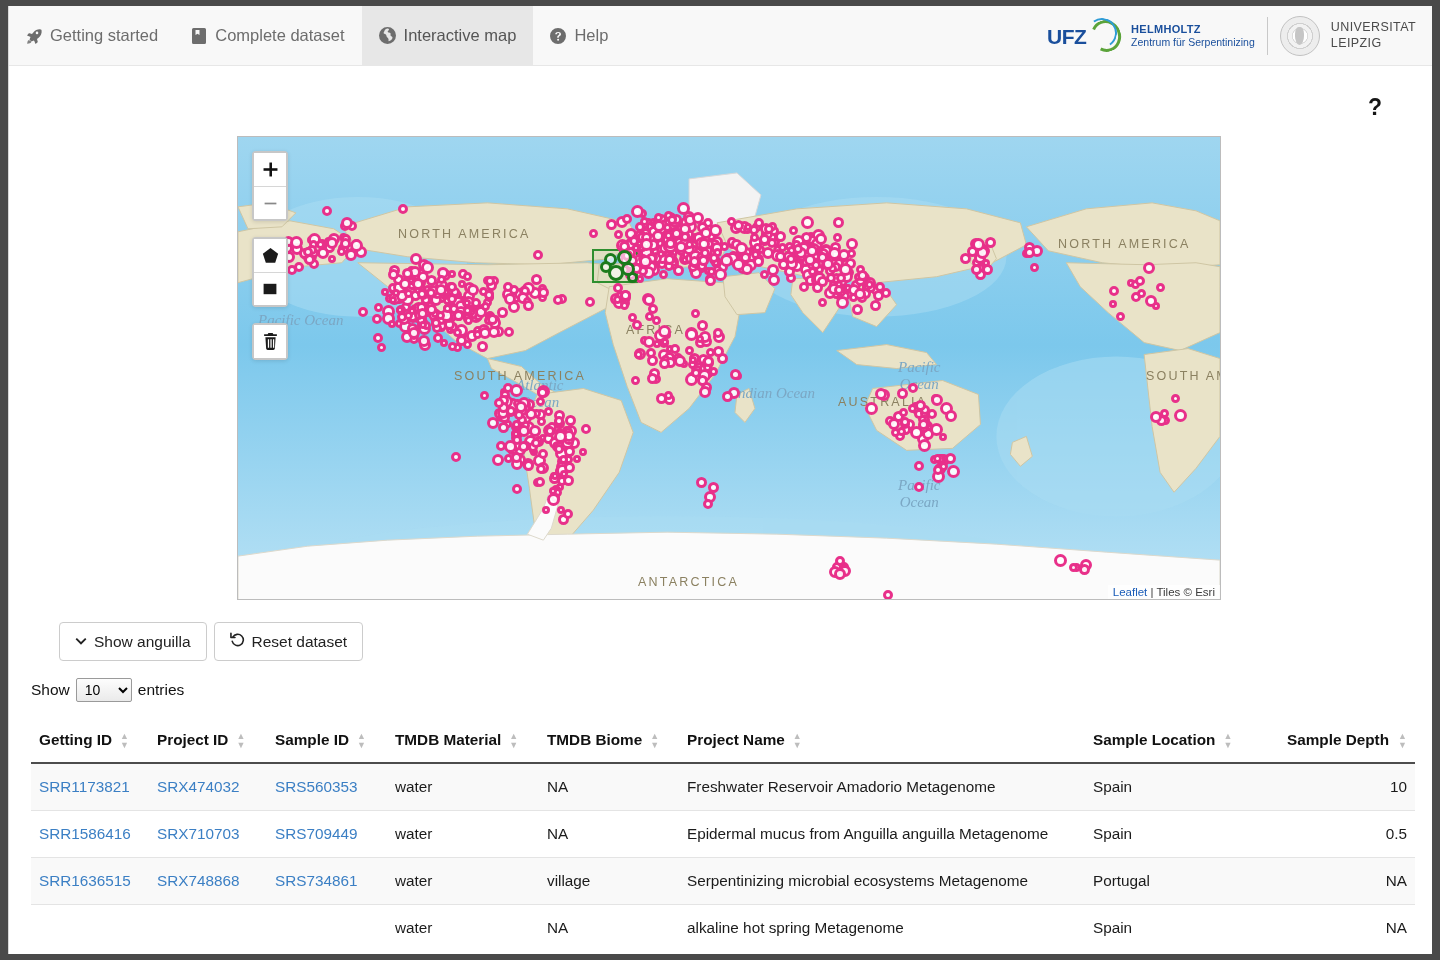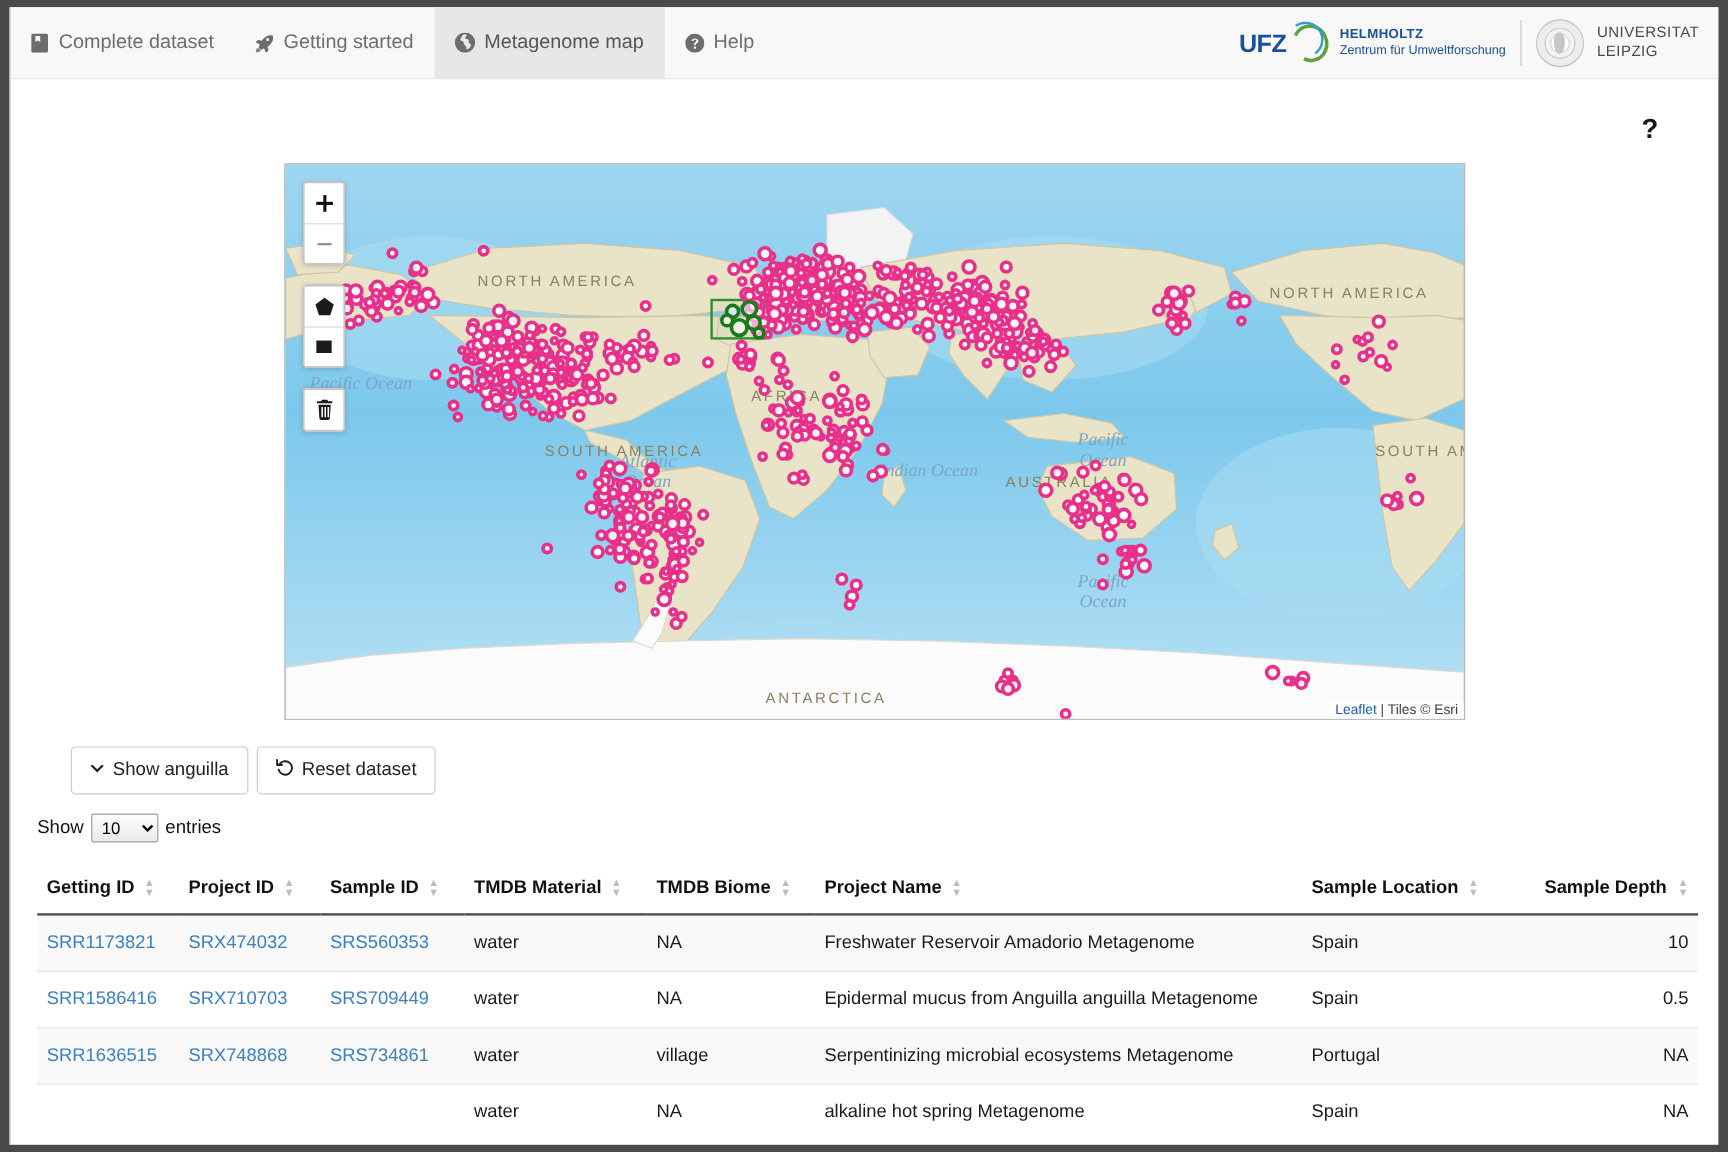--- a/index.html
+++ b/index.html
@@ -278,44 +278,44 @@
 <body>
 
 <div id="frame">
 
   <div id="navbar">
 
     <div class="navitems">
 
       <div class="navitem">
         <span class="navicon">
-          <svg width="15" height="16" viewBox="0 0 15 16" fill="currentColor">
-            <path d="M1.5 0h11A1.5 1.5 0 0 1 14 1.5v13a1.5 1.5 0 0 1-1.5 1.5h-11A1.5 1.5 0 0 1 0 14.5v-13A1.5 1.5 0 0 1 1.5 0zm2 2v5l2-1.3L7.5 7V2h-4z"></path>
-          </svg>
-        </span>
-        <span>Complete dataset</span>
-      </div>
-
-      <div class="navitem">
-        <span class="navicon">
           <svg width="16" height="16" viewBox="0 0 16 16" fill="currentColor">
             <path d="M14.6 1.4C12 1 9.2 2.2 7.3 4.4L6 5.9 3.6 5.3c-.4-.1-.8 0-1 .3L1 7.5l3.1 1.2.4.4-1 2.5 1.9 1.9 2.5-1 .4.4L9.5 16l1.9-1.6c.3-.3.4-.7.3-1L11 11l1.6-1.3c2.2-1.9 3.4-4.7 3-7.3 0-.6-.4-.9-1-1zM11 6.2a1.3 1.3 0 1 1 0-2.6 1.3 1.3 0 0 1 0 2.6z"></path>
             <path d="M2.2 12.2c-.9.9-1 3.6-1 3.6s2.7-.1 3.6-1c.5-.5.5-1.4 0-1.9-.5-.6-1.4-.6-2.6-.7z" opacity=".85"></path>
           </svg>
         </span>
         <span>Getting started</span>
       </div>
 
+      <div class="navitem">
+        <span class="navicon">
+          <svg width="15" height="16" viewBox="0 0 15 16" fill="currentColor">
+            <path d="M1.5 0h11A1.5 1.5 0 0 1 14 1.5v13a1.5 1.5 0 0 1-1.5 1.5h-11A1.5 1.5 0 0 1 0 14.5v-13A1.5 1.5 0 0 1 1.5 0zm2 2v5l2-1.3L7.5 7V2h-4z"></path>
+          </svg>
+        </span>
+        <span>Complete dataset</span>
+      </div>
+
       <div class="navitem active">
         <span class="navicon">
           <svg width="17" height="17" viewBox="0 0 16 16" fill="currentColor">
             <path d="M8 0a8 8 0 1 0 0 16A8 8 0 0 0 8 0zm0 1.4c.9 0 1.5.6 1.4 1.3-.1.6-.8.7-1.1 1.2-.4.6.2 1 .7 1.3.6.3 1.5.2 1.9.8.3.5-.2 1.1-.1 1.7.1.7 1 .9 1.5 1.4.4.4.5 1 .3 1.5-.5 1.4-1.9 2.5-3.5 2.8-.3-.7.1-1.5-.2-2.2-.3-.8-1.2-1.2-1.6-2-.3-.6-.2-1.4-.7-1.9-.5-.6-1.5-.5-2-1.1-.4-.5-.2-1.3.2-1.8C5.5 2.2 6.7 1.4 8 1.4z"></path>
           </svg>
         </span>
-        <span>Metagenome map</span>
+        <span>Interactive map</span>
       </div>
 
       <div class="navitem">
         <span class="navicon">
           <svg width="16" height="16" viewBox="0 0 16 16" fill="currentColor">
             <path d="M8 0a8 8 0 1 0 0 16A8 8 0 0 0 8 0zm.1 12.7a1 1 0 1 1 0-2 1 1 0 0 1 0 2zm1.6-4.6c-.7.5-.9.8-.9 1.3v.3H7.2v-.4c0-1 .4-1.6 1.2-2.1.7-.5.9-.7.9-1.2 0-.5-.4-.9-1.1-.9-.7 0-1.2.4-1.3 1.1H5.2C5.3 4.8 6.4 4 8.2 4c1.7 0 2.8.9 2.8 2.2 0 .8-.4 1.4-1.3 1.9z"></path>
           </svg>
         </span>
         <span>Help</span>
       </div>
@@ -324,21 +324,21 @@
 
     <div class="logos">
       <div class="ufz-logo">
         <div class="ufz-mark">
           <div class="ufz-arc"></div>
           <div class="ufz-arc2"></div>
           <div class="ufz-text">UFZ</div>
         </div>
         <div class="helm">
           <div class="helm-1">HELMHOLTZ</div>
-          <div class="helm-2">Zentrum für Umweltforschung</div>
+          <div class="helm-2">Zentrum für Serpentinizing</div>
         </div>
       </div>
       <div class="divider-v"></div>
       <div class="uni-logo">
         <div class="uni-seal"></div>
         <div class="uni-text">
           <div>UNIVERSITAT</div>
           <div>LEIPZIG</div>
         </div>
       </div>

